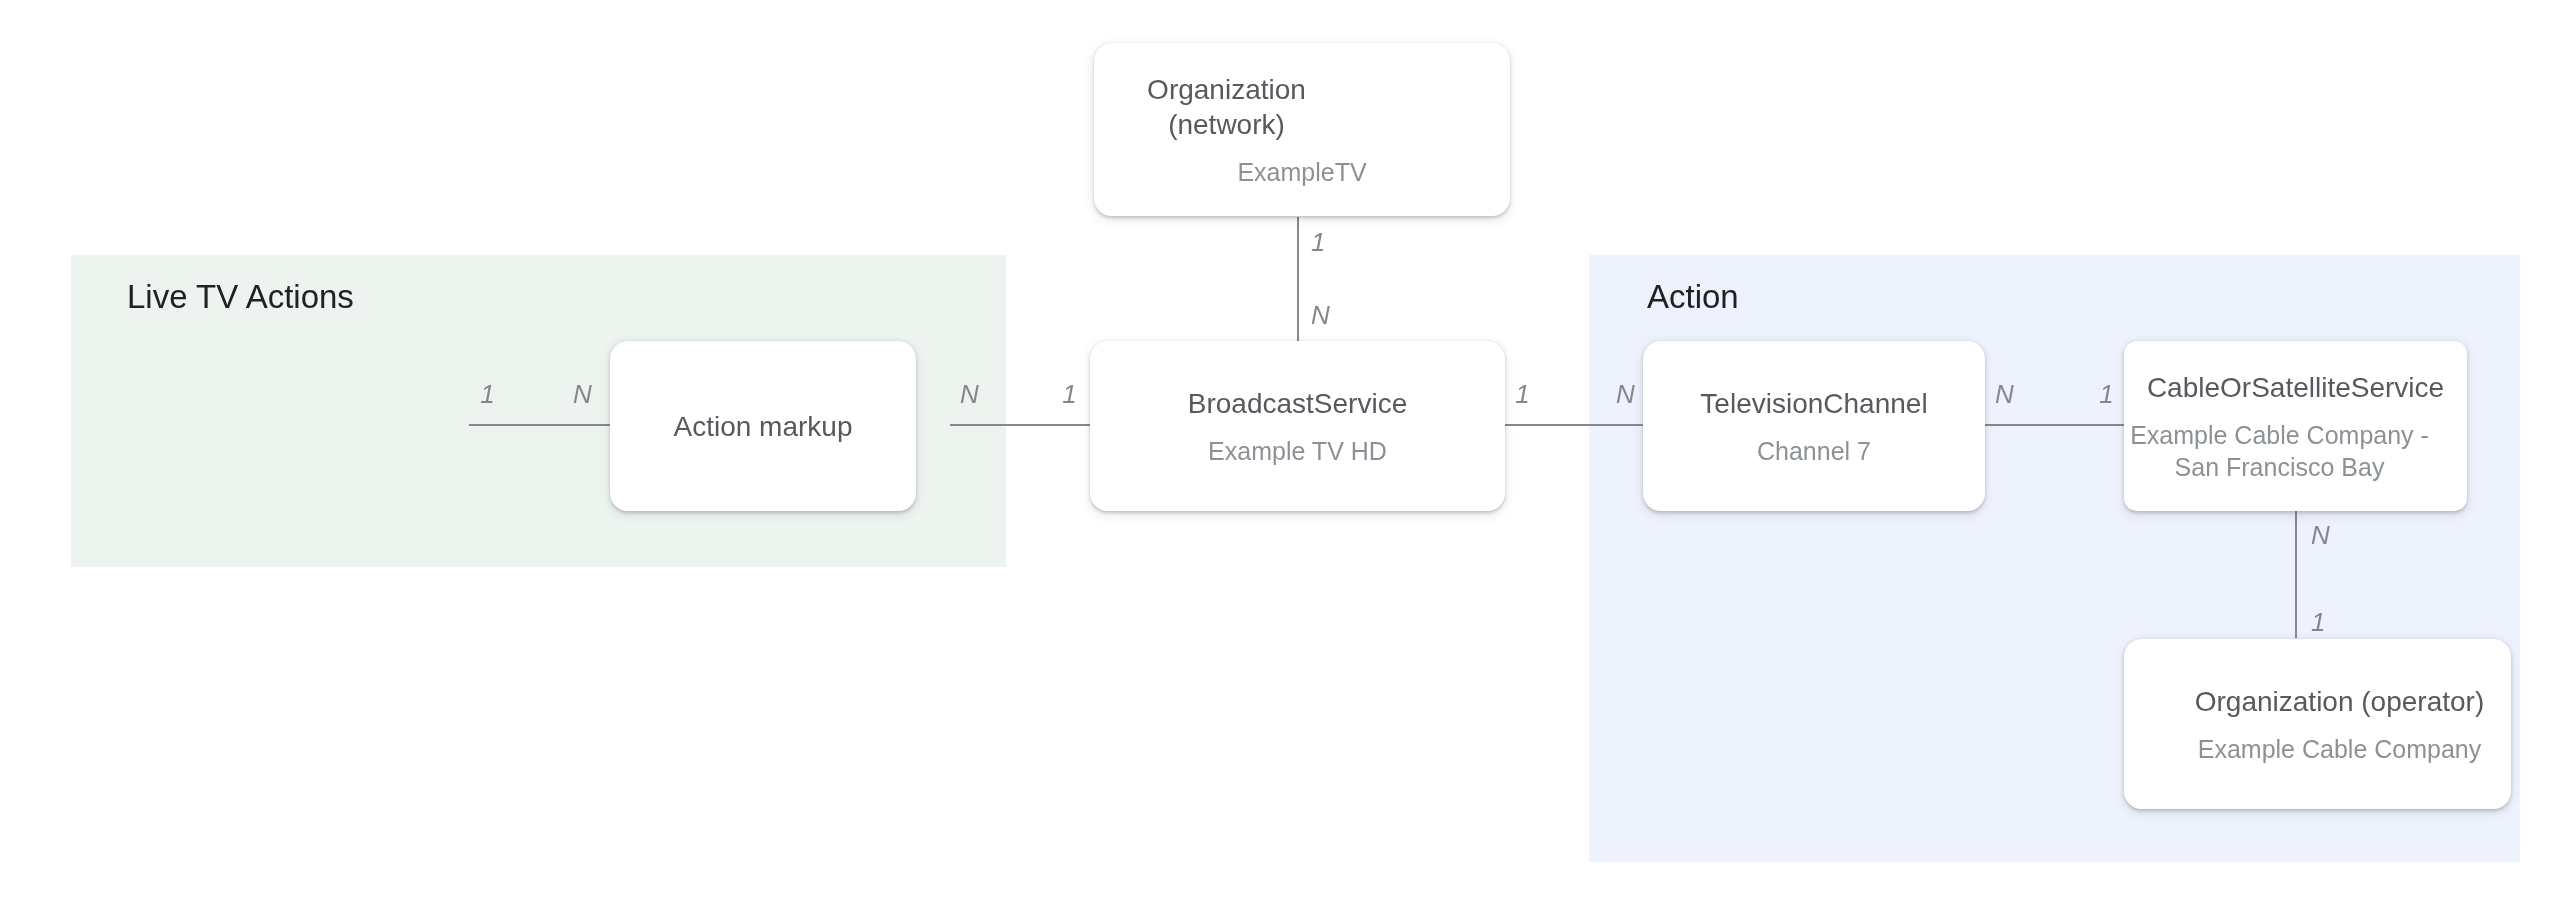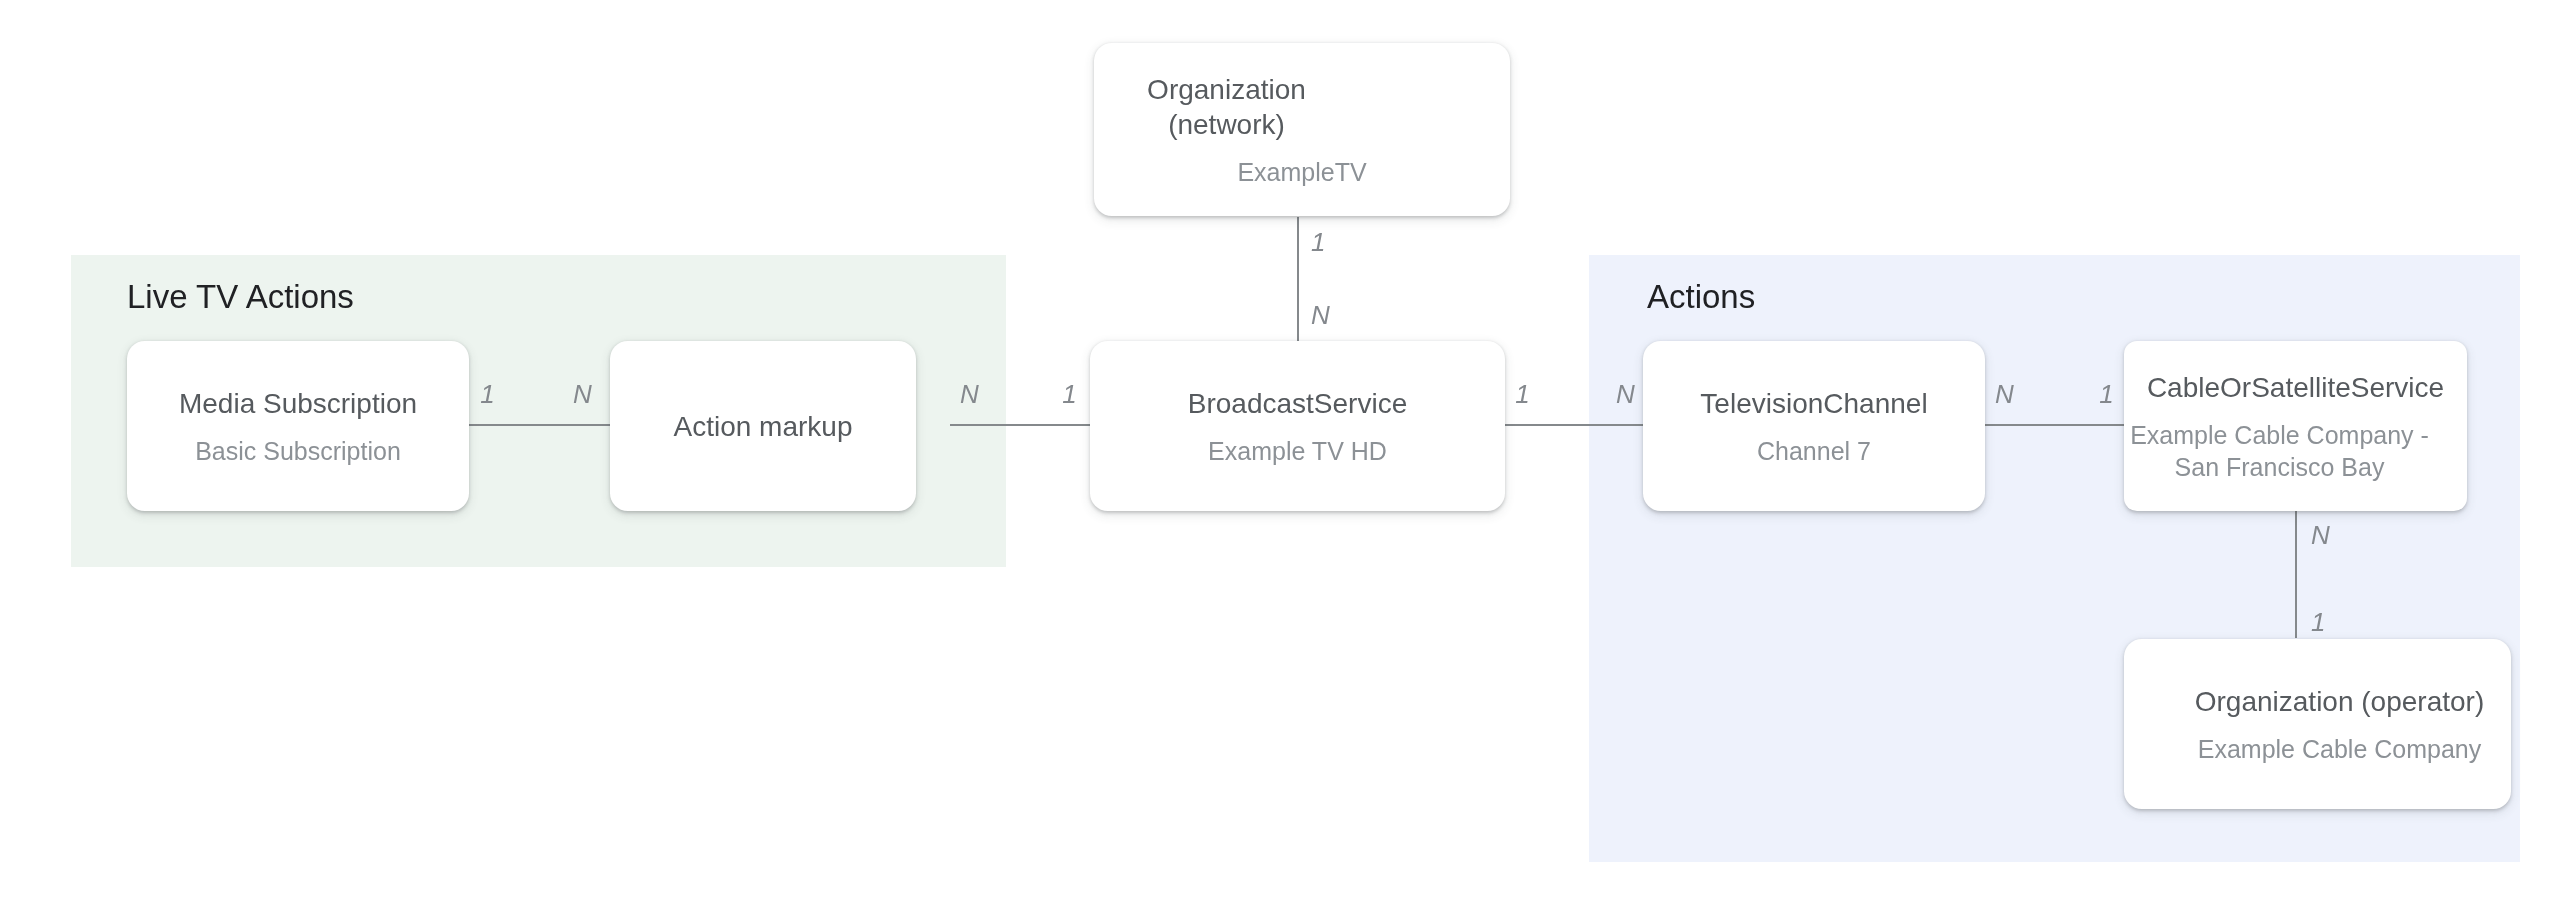--- a/index.html
+++ b/index.html
@@ -56,21 +56,21 @@
 </style>
 </head>
 <body>
 
 <div id="canvas">
 
   <div class="region" style="left:71px; top:255px; width:935px; height:312px; background:#edf4ef;"></div>
   <div class="region" style="left:1589px; top:255px; width:931px; height:607px; background:#eef2fc;"></div>
 
   <div class="region-title" style="left:127px; top:276px;">Live TV Actions</div>
-  <div class="region-title" style="left:1647px; top:276px;">Actions</div>
+  <div class="region-title" style="left:1647px; top:276px;">Action</div>
 
   <div class="vline" style="left:1297px; top:217px; height:124px;"></div>
   <div class="hline" style="left:469px; top:424px; width:141px;"></div>
   <div class="hline" style="left:950px; top:424px; width:140px;"></div>
   <div class="hline" style="left:1505px; top:424px; width:138px;"></div>
   <div class="hline" style="left:1985px; top:424px; width:139px;"></div>
   <div class="vline" style="left:2295px; top:510px; height:128px;"></div>
 
   <div class="card" style="left:1311px; top:225px;">1</div>
   <div class="card" style="left:1311px; top:298px;">N</div>
@@ -88,24 +88,20 @@
   <div class="card card-h" style="left:2089px; top:377px;">1</div>
 
   <div class="card" style="left:2311px; top:518px;">N</div>
   <div class="card" style="left:2311px; top:605px;">1</div>
 
   <div class="node" style="left:1094px; top:43px; width:416px; height:173px;">
     <div class="node-title w-narrow">Organization (network)</div>
     <div class="node-subtitle">ExampleTV</div>
   </div>
 
-  <div class="node" style="left:127px; top:341px; width:342px; height:170px;">
-    <div class="node-title">Media Subscription</div>
-    <div class="node-subtitle">Basic Subscription</div>
-  </div>
 
   <div class="node" style="left:610px; top:341px; width:306px; height:170px;">
     <div class="node-title">Action markup</div>
   </div>
 
   <div class="node" style="left:1090px; top:341px; width:415px; height:170px;">
     <div class="node-title">BroadcastService</div>
     <div class="node-subtitle">Example TV HD</div>
   </div>
 

